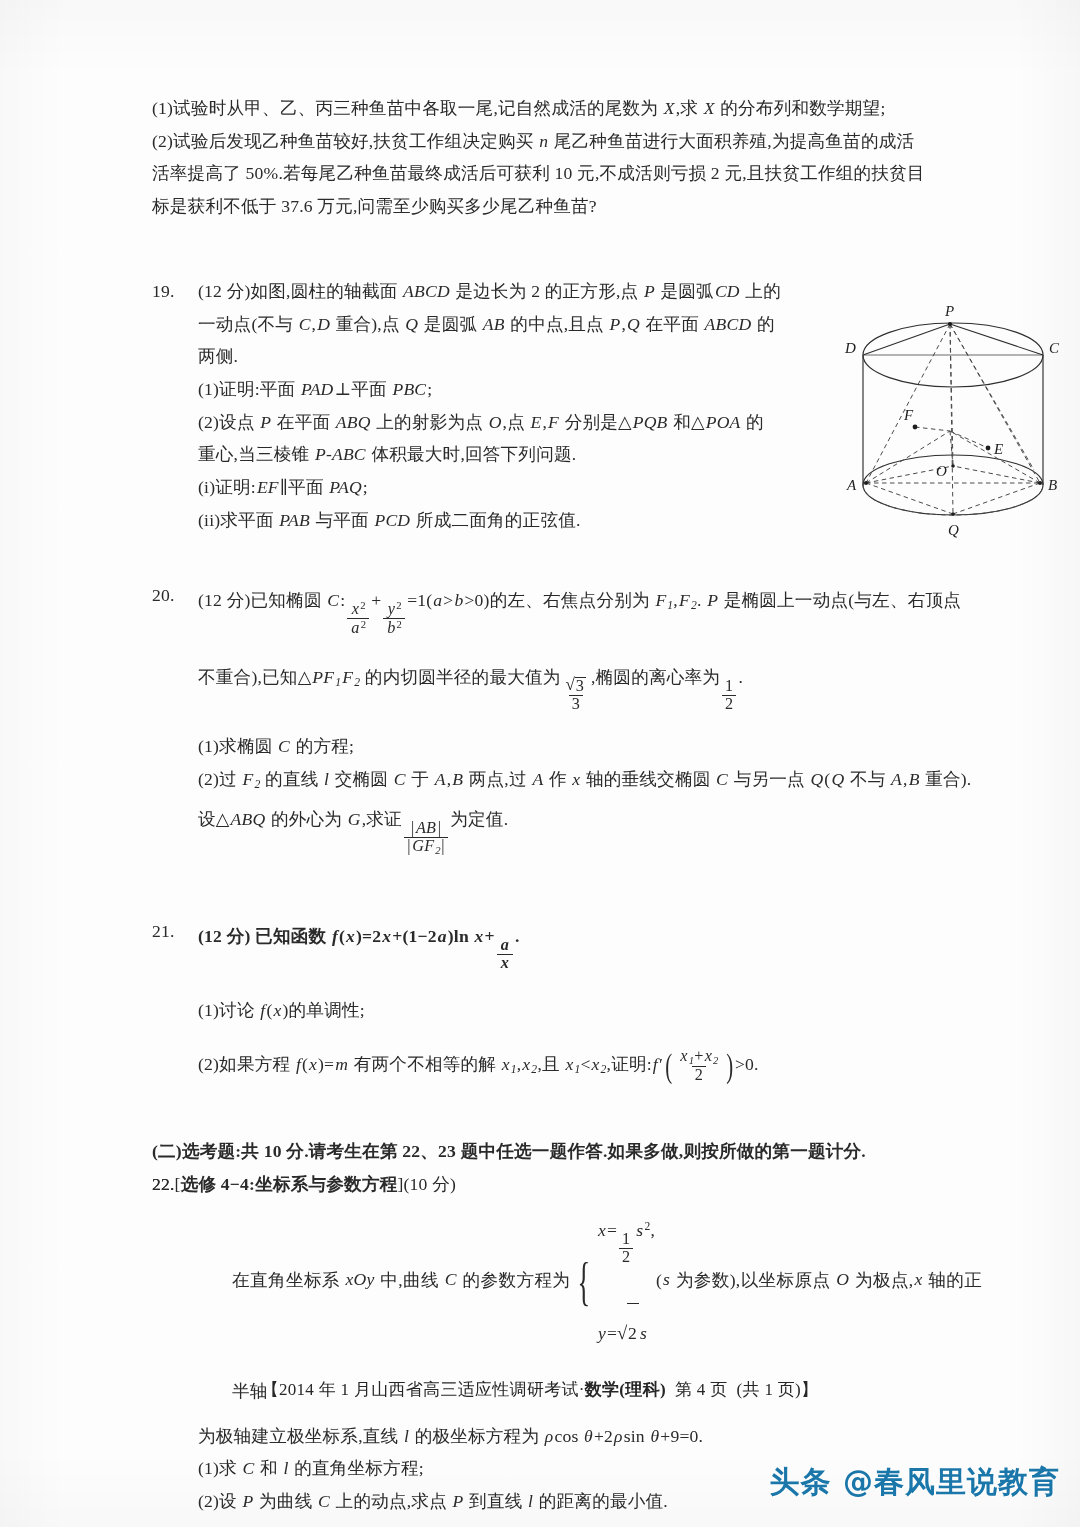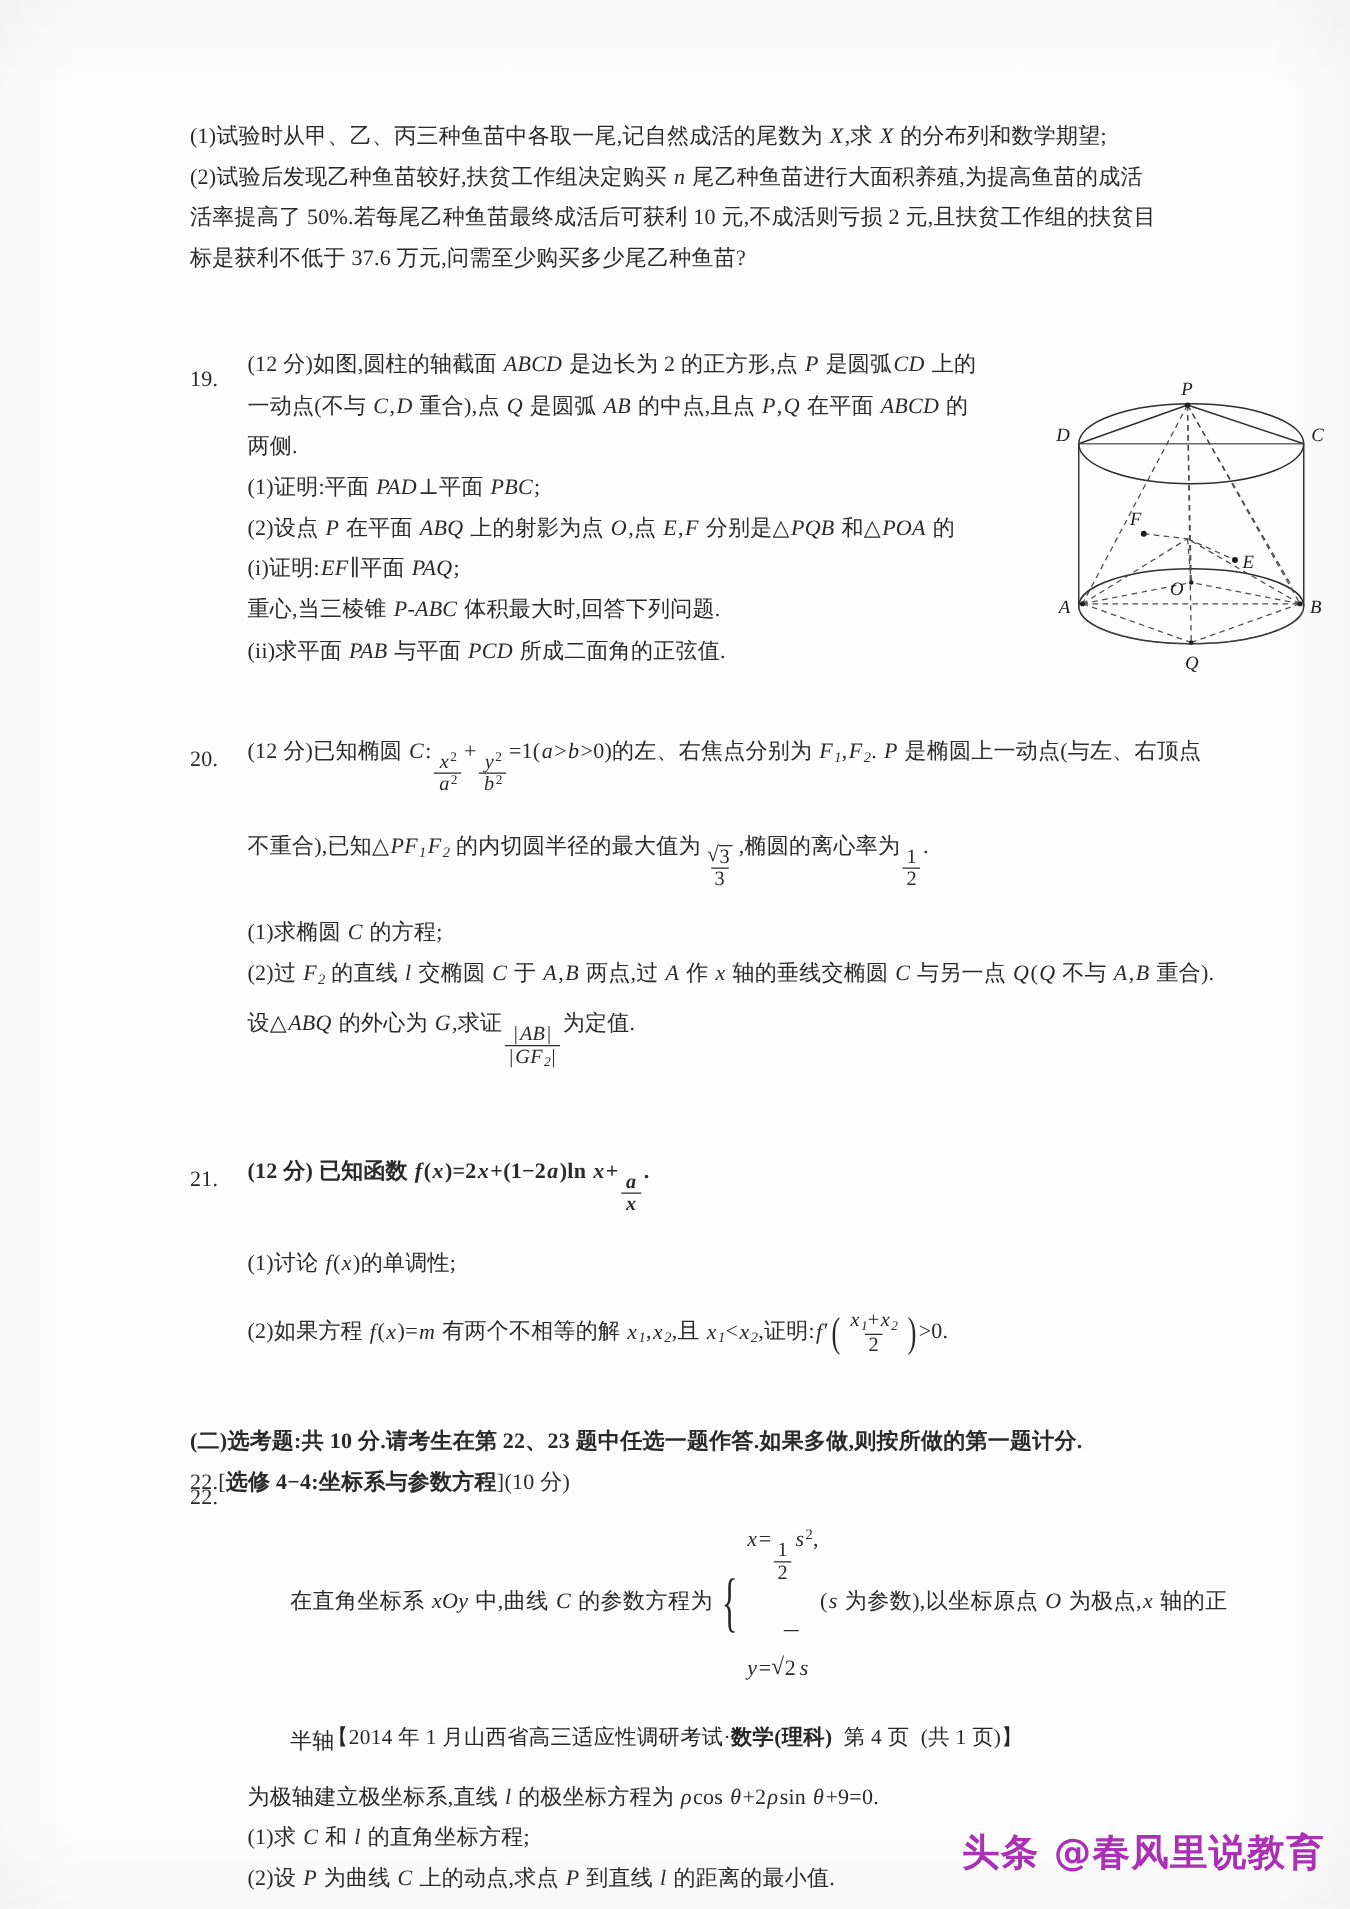--- a/index.html
+++ b/index.html
@@ -46,21 +46,21 @@
   }
   .q-block { margin-bottom: 0; position: relative; }
 
   .hang {
     text-indent: 0;
     padding-left: 46px;
   }
   .qnum {
     position: absolute;
     left: 0;
-    top: 12px;
+    top: 0;
     width: 46px;
     font-size: 17.6px;
   }
   .line { display: block; }
   .gap-md { height: 34px; }
   .gap-lg { height: 42px; }
   .gap-xl { height: 52px; }
 
   
   i.m, .mi {
@@ -162,21 +162,21 @@
   .footer .fb { font-weight: bold; }
 
   
   .watermark {
     position: absolute;
     right: 20px;
     top: 1462px;
     font-family: "DejaVu Sans", "Liberation Sans", sans-serif;
     font-size: 30px;
     font-weight: bold;
-    color: #a21caf;
+    color: #0369a1;
     letter-spacing: 1px;
     text-shadow: 1px 1px 0 rgba(255,255,255,0.9), -1px -1px 0 rgba(255,255,255,0.55);
     opacity: 0.9;
     white-space: nowrap;
   }
 </style>
 </head>
 <body>
 
 <div class="page">
@@ -193,22 +193,22 @@
 
     <div class="gap-xl"></div>
 
     <div class="q-block para hang" style="width:690px;">
       <span class="qnum">19.</span>
       <span class="line"><span>(12 分)</span>如图,圆柱的轴截面&nbsp;<i class="m">ABCD</i>&nbsp;是边长为&nbsp;2&nbsp;的正方形,点&nbsp;<i class="m">P</i>&nbsp;是圆弧<i class="m">CD</i>&nbsp;上的</span>
       <span class="line">一动点(不与&nbsp;<i class="m">C</i>,<i class="m">D</i>&nbsp;重合),点&nbsp;<i class="m">Q</i>&nbsp;是圆弧&nbsp;<i class="m">AB</i>&nbsp;的中点,且点&nbsp;<i class="m">P</i>,<i class="m">Q</i>&nbsp;在平面&nbsp;<i class="m">ABCD</i>&nbsp;的</span>
       <span class="line">两侧.</span>
       <span class="line">(1)证明:平面&nbsp;<i class="m">PAD</i>⊥平面&nbsp;<i class="m">PBC</i>;</span>
       <span class="line">(2)设点&nbsp;<i class="m">P</i>&nbsp;在平面&nbsp;<i class="m">ABQ</i>&nbsp;上的射影为点&nbsp;<i class="m">O</i>,点&nbsp;<i class="m">E</i>,<i class="m">F</i>&nbsp;分别是△<i class="m">PQB</i>&nbsp;和△<i class="m">POA</i>&nbsp;的</span>
+      <span class="line">重心,当三棱锥&nbsp;<i class="m">P-ABC</i>&nbsp;体积最大时,回答下列问题.</span>
       <span class="line">(i)证明:<i class="m">EF</i>∥平面&nbsp;<i class="m">PAQ</i>;</span>
-      <span class="line">重心,当三棱锥&nbsp;<i class="m">P-ABC</i>&nbsp;体积最大时,回答下列问题.</span>
       <span class="line">(ii)求平面&nbsp;<i class="m">PAB</i>&nbsp;与平面&nbsp;<i class="m">PCD</i>&nbsp;所成二面角的正弦值.</span>
     </div>
 
     <div class="gap-lg"></div>
 
     <div class="q-block para hang">
       <span class="qnum">20.</span>
       <span class="line" style="line-height:2.4;"><span>(12 分)</span>已知椭圆&nbsp;<i class="m">C</i>:<span class="frac">
             <span class="num"><i class="m">x</i><sup>2</sup></span>
             <span class="den"><i class="m">a</i><sup>2</sup></span>

